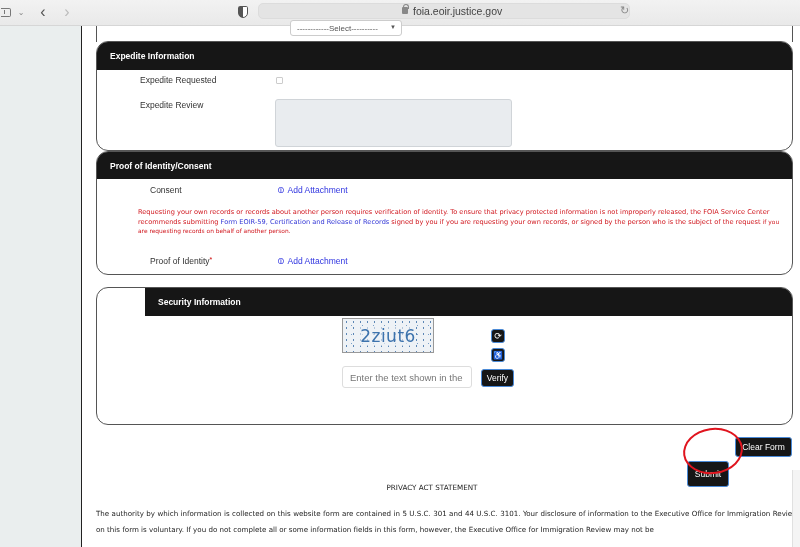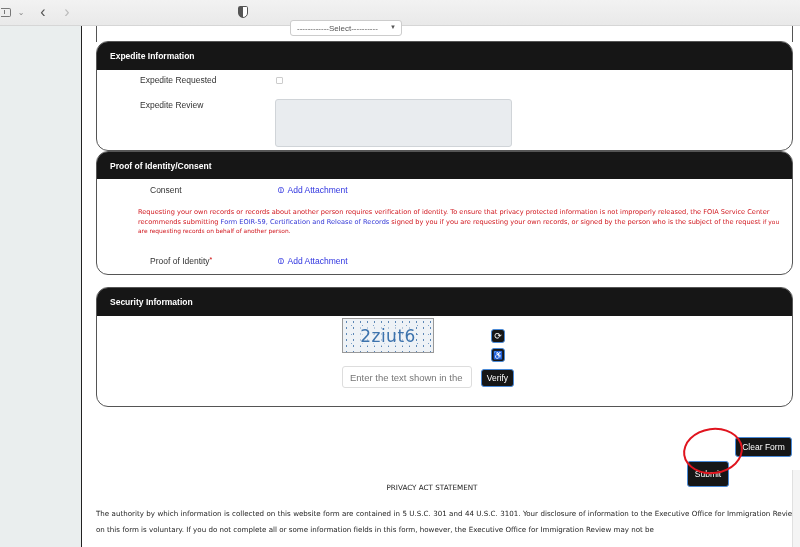--- a/index.html
+++ b/index.html
@@ -70,20 +70,25 @@
 <div class="toolbar">
   <div class="tb-icon sidebar-toggle">
       <div class="box"></div>
     </div>
   <div class="tb-icon tb-chev">⌄</div>
   <div class="tb-icon tb-back">‹</div>
   <div class="tb-icon tb-fwd">›</div>
   <div class="tb-icon tb-shield">
       <div class="sh"></div>
     </div>
+  <div class="urlbar">
+    <span class="url-lock"></span>
+    <span class="url-text">foia.eoir.justice.gov</span>
+    <span class="url-reload">↻</span>
+  </div>
 </div>
 
 <div class="left-panel"></div>
 
 <div class="page">
 
   <div class="top-stub">
     <div class="select-stub">
       <span>------------Select----------</span>
       <span class="caret">▼</span>
@@ -108,21 +113,21 @@
     <div class="notice">
       <span>Requesting your own records or records about another person requires verification of identity. To ensure that privacy protected information is not improperly released, the FOIA Service Center recommends submitting </span><span class="link">Form EOIR-59, Certification and Release of Records</span><span> signed by you if you are requesting your own records, or signed by the person who is the subject of the request </span><span class="small">if you are requesting records on behalf of another person.</span>
     </div>
     <span class="field-label" style="left:41px; top:104px;"><span>Proof of Identity</span><span class="req-star">*</span></span>
     <span class="attach-link" style="left:180px; top:104px;">
       <span class="clip">⊘</span>
       <span>Add Attachment</span>
     </span>
   </div>
 
-  <div class="panel" style="top:261px; height:120px;">
+  <div class="panel" style="top:261px; height:138px;padding-left:48px;">
     <div class="panel-head" style="height:28px;">Security Information</div>
     <div class="captcha-img">
       <span class="captcha-text">2ziut6</span>
     </div>
     <div class="icon-btn" style="left:394px; top:41px;">
       <span>⟳</span>
     </div>
     <div class="icon-btn" style="left:394px; top:60px;">
       <span style="font-size:8px;">♿</span>
     </div>

